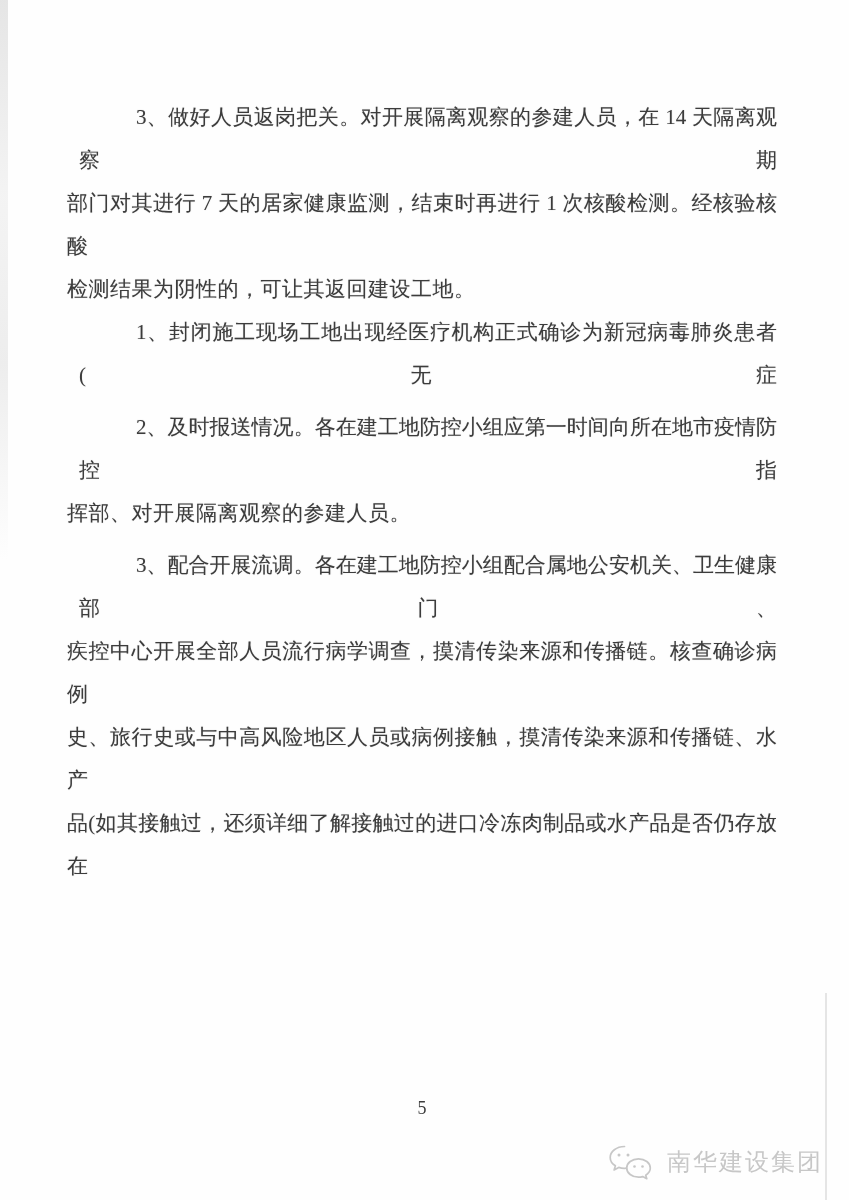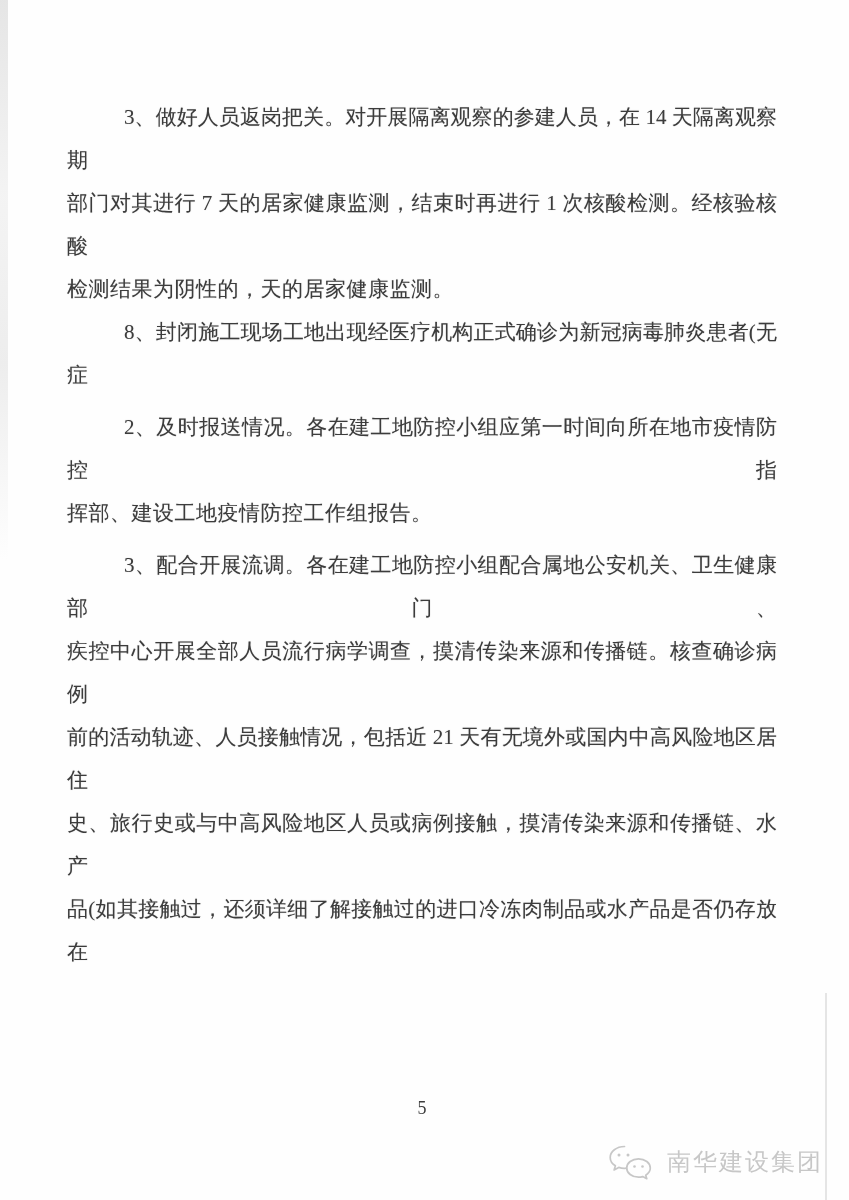--- a/index.html
+++ b/index.html
@@ -54,21 +54,21 @@
     letter-spacing: 0.5px;
     white-space: nowrap;
     text-shadow: 0 0 1px rgba(80,80,80,.35);
   }
   .line.fill {
     white-space: normal;
     letter-spacing: normal;
     text-align: justify;
     text-align-last: justify;
   }
-  .line.indent { text-indent: 57px; }
+  .line.indent { text-indent: 57px; margin-left: 12px; }
   .page-number {
     position: absolute;
     top: 1098px;
     left: 67px;
     width: 710px;
     text-align: center;
     font-size: 18px;
     color: #3c3c3c;
   }
   .watermark {
@@ -90,33 +90,32 @@
 
 <div class="page">
 
   <div class="artifact-left"></div>
   <div class="artifact-right"></div>
 
   <div class="body-text" id="paragraphs">
       <div class="para">
         <div class="line indent fill">3、做好人员返岗把关。对开展隔离观察的参建人员，在 14 天隔离观察期</div>
         <div class="line fill">部门对其进行 7 天的居家健康监测，结束时再进行 1 次核酸检测。经核验核酸</div>
-        <div class="line">检测结果为阴性的，天的居家健康监测。</div>
+        <div class="line">检测结果为阴性的，可让其返回建设工地。</div>
       </div>
       <div class="para">
-        <div class="line indent fill">8、封闭施工现场工地出现经医疗机构正式确诊为新冠病毒肺炎患者(无症</div>
+        <div class="line indent fill">1、封闭施工现场工地出现经医疗机构正式确诊为新冠病毒肺炎患者(无症</div>
       </div>
       <div class="para gap">
         <div class="line indent fill">2、及时报送情况。各在建工地防控小组应第一时间向所在地市疫情防控指</div>
-        <div class="line">挥部、建设工地疫情防控工作组报告。</div>
+        <div class="line">挥部、对开展隔离观察的参建人员。</div>
       </div>
       <div class="para gap">
         <div class="line indent fill">3、配合开展流调。各在建工地防控小组配合属地公安机关、卫生健康部门、</div>
         <div class="line fill">疾控中心开展全部人员流行病学调查，摸清传染来源和传播链。核查确诊病例</div>
-        <div class="line fill">前的活动轨迹、人员接触情况，包括近 21 天有无境外或国内中高风险地区居住</div>
         <div class="line fill">史、旅行史或与中高风险地区人员或病例接触，摸清传染来源和传播链、水产</div>
         <div class="line fill">品(如其接触过，还须详细了解接触过的进口冷冻肉制品或水产品是否仍存放在</div>
       </div>
     </div>
 
   <div class="page-number">5</div>
 
   <div class="watermark">
     <span>
       <svg width="46" height="36" viewBox="0 0 46 36" fill="none">

